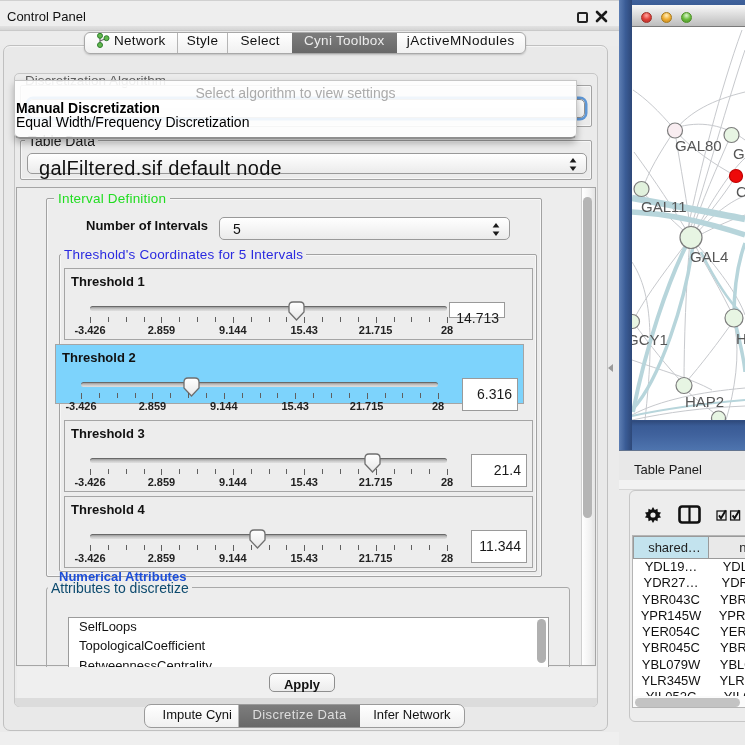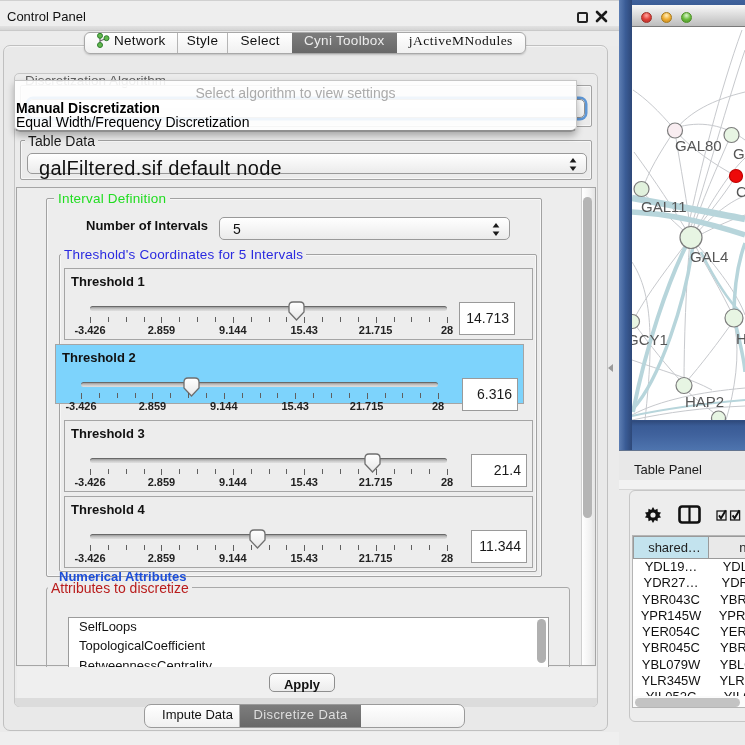--- a/index.html
+++ b/index.html
@@ -100,21 +100,21 @@
         <div class="abs" style="left:328.5px;top:47.5px;width:1px;height:5px;background:#5f5f5f;"></div>
         <div class="abs" style="left:346.3px;top:47.5px;width:1px;height:5px;background:#5f5f5f;"></div>
         <div class="abs" style="left:364.2px;top:47.5px;width:1px;height:5px;background:#5f5f5f;"></div>
         <div class="abs" style="left:382.0px;top:47.5px;width:1px;height:6.5px;background:#5f5f5f;"></div>
       <div class="abs" style="left:-5.0px;top:55px;width:60px;text-align:center;font-size:11px;font-weight:bold;color:#222;">-3.426</div>
         <div class="abs" style="left:66.4px;top:55px;width:60px;text-align:center;font-size:11px;font-weight:bold;color:#222;">2.859</div>
         <div class="abs" style="left:137.8px;top:55px;width:60px;text-align:center;font-size:11px;font-weight:bold;color:#222;">9.144</div>
         <div class="abs" style="left:209.2px;top:55px;width:60px;text-align:center;font-size:11px;font-weight:bold;color:#222;">15.43</div>
         <div class="abs" style="left:280.6px;top:55px;width:60px;text-align:center;font-size:11px;font-weight:bold;color:#222;">21.715</div>
         <div class="abs" style="left:352.0px;top:55px;width:60px;text-align:center;font-size:11px;font-weight:bold;color:#222;">28</div>
-      <div class="abs" style="left:394px;top:33px;width:56px;height:33px;border:1px solid #9a9a9a;background:#fff;font-size:14px;color:#1a1a1a;line-height:31px;text-align:right;padding-right:5px;">14.713</div>
+      <div class="abs" style="left:384px;top:33px;width:56px;height:16px;border:1px solid #9a9a9a;background:#fff;font-size:14px;color:#1a1a1a;line-height:31px;text-align:right;padding-right:5px;">14.713</div>
     </div>
     <div class="abs" style="left:55px;top:343px;width:469px;height:60px;border:1px solid #a5a5a5;background:#7dd3fc;">
       <div class="abs" style="left:6px;top:5px;font-size:13px;font-weight:bold;color:#111;">Threshold 2</div>
       <div class="abs" style="left:25px;top:37px;width:357px;height:5px;border-radius:2.5px;background:linear-gradient(#9b9b9b 0%,#c9c9c9 50%,#e0e0e0 100%);border-top:1px solid #696969;"></div>
       <svg class="abs" style="left:127.2px;top:32px;" width="17" height="20" viewBox="0 0 17 20">
         <path d="M1 5 Q1 1 5 1 L12 1 Q16 1 16 5 L16 11 L8.5 19 L1 11 Z" fill="url(#g343)" stroke="#6f6f6f" stroke-width="1.3"></path>
         <defs>
             <linearGradient id="g343" x1="0" y1="0" x2="0" y2="1">
               <stop offset="0" stop-color="#ffffff"></stop>
               <stop offset="1" stop-color="#e7e7e7"></stop>
@@ -227,56 +227,57 @@
       <div class="abs" style="left:-5.0px;top:55px;width:60px;text-align:center;font-size:11px;font-weight:bold;color:#222;">-3.426</div>
         <div class="abs" style="left:66.4px;top:55px;width:60px;text-align:center;font-size:11px;font-weight:bold;color:#222;">2.859</div>
         <div class="abs" style="left:137.8px;top:55px;width:60px;text-align:center;font-size:11px;font-weight:bold;color:#222;">9.144</div>
         <div class="abs" style="left:209.2px;top:55px;width:60px;text-align:center;font-size:11px;font-weight:bold;color:#222;">15.43</div>
         <div class="abs" style="left:280.6px;top:55px;width:60px;text-align:center;font-size:11px;font-weight:bold;color:#222;">21.715</div>
         <div class="abs" style="left:352.0px;top:55px;width:60px;text-align:center;font-size:11px;font-weight:bold;color:#222;">28</div>
       <div class="abs" style="left:406px;top:33px;width:56px;height:33px;border:1px solid #9a9a9a;background:#fff;font-size:14px;color:#1a1a1a;line-height:31px;text-align:right;padding-right:5px;">11.344</div>
     </div>
 
     <div class="abs" style="left:46px;top:586px;width:524px;height:100px;border:1px solid #a9a9a9;border-radius:3px;"></div>
-    <div class="grouptitle" style="left:48px;top:579px;background:#ededed;padding:0 3px;color:#b91c1c;font-size:14px;">Attributes to discretize</div>
+    <div class="grouptitle" style="left:48px;top:579px;background:#ededed;padding:0 3px;color:#0c4a6e;font-size:14px;">Attributes to discretize</div>
     <div class="abs" style="left:59px;top:568px;font-size:13px;font-weight:bold;color:#1d4ed8;">Numerical Attributes</div>
     <div class="abs" style="left:68px;top:616px;width:481px;height:60px;border:1px solid #9b9b9b;background:#ffffff;">
       <div class="abs" style="left:10px;top:0.5px;font-size:13px;color:#111;">SelfLoops</div>
       <div class="abs" style="left:10px;top:20px;font-size:13px;color:#111;">TopologicalCoefficient</div>
       <div class="abs" style="left:10px;top:39.5px;font-size:13px;color:#111;">BetweennessCentrality</div>
       <div class="abs" style="right:2px;top:1px;width:9px;height:44px;background:#b0b0b0;border-radius:5px;"></div>
     </div>
 
     <div class="abs" style="left:17px;top:665.5px;width:579px;height:31px;background:#efefef;"></div>
 
     <div class="abs" style="left:269px;top:672px;width:66px;height:19px;border:1px solid #8e8e8e;border-radius:5px;background:linear-gradient(#fdfdfd,#ececec);text-align:center;">
       <span style="font-size:13px;font-weight:bold;color:#111;position:relative;top:1px;">Apply</span>
     </div>
 
     <div class="abs" style="left:144px;top:703px;width:321px;height:24px;border:1px solid #9a9a9a;border-radius:7px;background:linear-gradient(#ffffff,#f0f0f0);overflow:hidden;display:flex;">
-      <div style="width:95px;text-align:center;font-size:13px;color:#111;line-height:19px;border-right:1px solid #b5b5b5;padding-left:11px;">Impute Data</div>
+      <div style="width:95px;text-align:center;font-size:13px;color:#111;line-height:19px;border-right:1px solid #b5b5b5;padding-left:11px;">Impute Cyni</div>
       <div style="width:121px;text-align:center;font-size:13px;letter-spacing:0.4px;color:#dedede;line-height:19px;background:linear-gradient(#7d7d7d,#686868);">Discretize Data</div>
+      <div style="width:105px;text-align:center;font-size:13px;color:#111;line-height:19px;">Infer Network</div>
     </div>
 
     <div class="abs" style="left:84px;top:30.5px;width:442px;height:22px;border:1px solid #a8a8a8;border-radius:6px;background:linear-gradient(#ffffff,#f0f0f0);overflow:hidden;display:flex;box-shadow:0 1px 2px rgba(0,0,0,0.18);">
       <div style="width:93px;font-size:13.5px;letter-spacing:0.3px;color:#111;line-height:16px;border-right:1px solid #b5b5b5;text-align:center;">
         <svg width="14" height="15" viewBox="0 0 14 15" style="vertical-align:-3px;">
           <path d="M4 3 L4 12 M4 8 L10 5.5" stroke="#6d6d6d" stroke-width="1.3" fill="none"></path>
           <circle cx="4" cy="2.8" r="2.5" fill="#63b94e" stroke="#2f7d2f" stroke-width="1"></circle>
           <circle cx="4" cy="12" r="2.5" fill="#63b94e" stroke="#2f7d2f" stroke-width="1"></circle>
           <circle cx="10.5" cy="5.2" r="2.5" fill="#63b94e" stroke="#2f7d2f" stroke-width="1"></circle>
         </svg>
         Network</div>
       <div style="width:51px;text-align:center;font-size:13.5px;letter-spacing:0.3px;color:#111;line-height:16px;border-right:1px solid #b5b5b5;">Style</div>
       <div style="width:64px;text-align:center;font-size:13.5px;letter-spacing:0.3px;color:#111;line-height:16px;">Select</div>
       <div style="width:105px;text-align:center;font-size:13.5px;letter-spacing:0.3px;color:#ececec;line-height:16px;background:linear-gradient(#7d7d7d,#686868);"><span>Cyni Toolbox</span></div>
-      <div style="width:129px;text-align:center;font-size:13.5px;letter-spacing:0.5px;color:#111;line-height:16px;font-family:Liberation Serif, serif;">jActiveMNodules</div>
-    </div>
-
-    <div class="abs" style="left:14px;top:79px;width:563px;height:52px;background:rgba(255,255,255,0.9);border:1px solid #c6c6c6;border-bottom:2px solid #8f8f8f;border-radius:0 0 6px 6px;box-shadow:0 4px 7px rgba(0,0,0,0.28);">
+      <div style="width:129px;text-align:center;font-size:13.5px;letter-spacing:0.5px;color:#111;line-height:16px;">jActiveMNodules</div>
+    </div>
+
+    <div class="abs" style="left:14px;top:79px;width:563px;height:59px;background:rgba(255,255,255,0.9);border:1px solid #c6c6c6;border-bottom:2px solid #8f8f8f;border-radius:0 0 6px 6px;box-shadow:0 4px 7px rgba(0,0,0,0.28);">
       <div class="abs" style="left:0;top:3.5px;width:100%;text-align:center;font-size:14px;color:#ababab;">Select algorithm to view settings</div>
       <div class="abs" style="left:1px;top:19px;font-size:14px;font-weight:bold;color:#000;">Manual Discretization</div>
       <div class="abs" style="left:1px;top:32.5px;font-size:14px;color:#000;">Equal Width/Frequency Discretization</div>
     </div>
 
     <div class="abs" style="left:0;top:731px;width:619px;height:14px;background:#efefef;"></div>
 
     <div class="abs" style="left:608px;top:363px;width:0;height:0;border-top:4px solid transparent;border-bottom:4px solid transparent;border-right:5px solid #9a9a9a;"></div>
   </div>
 

